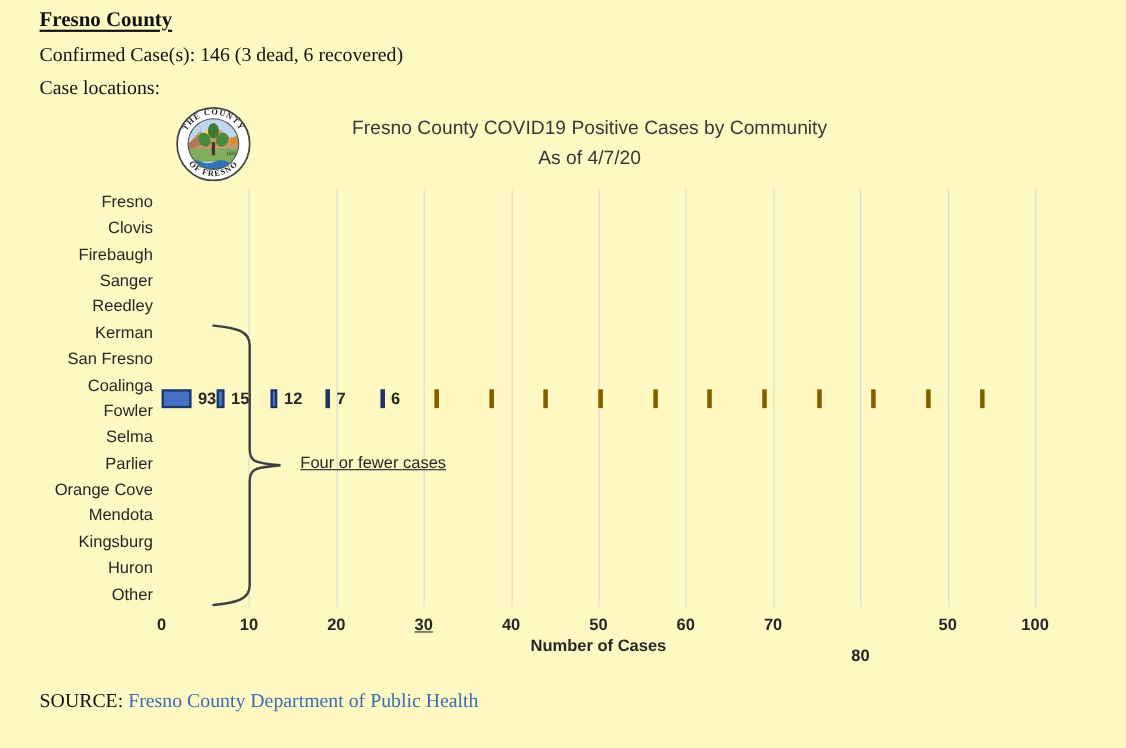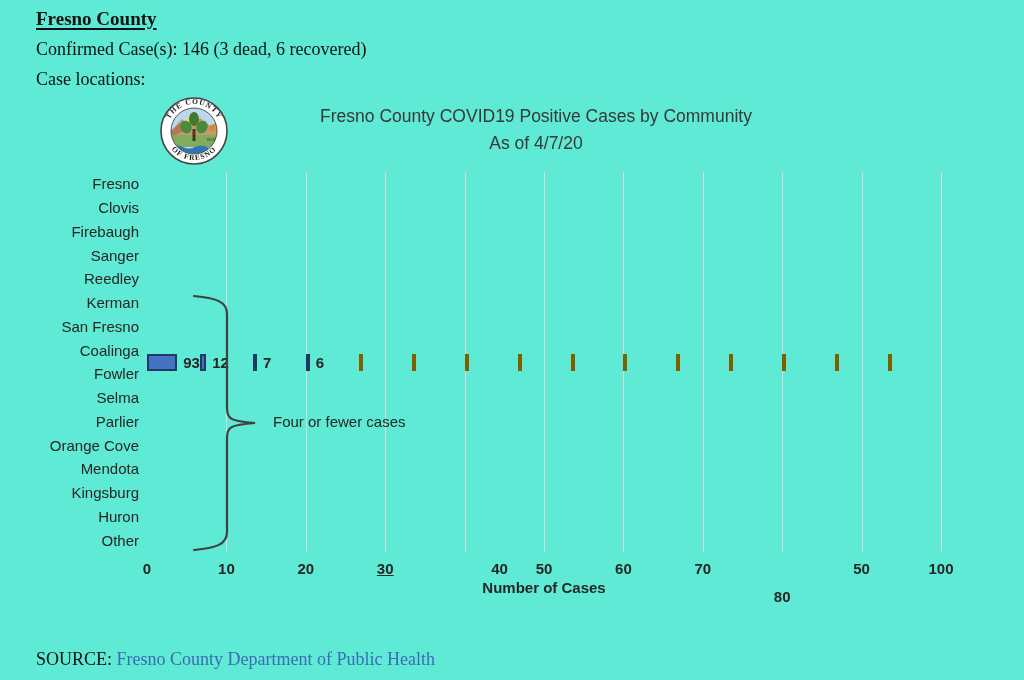--- a/index.html
+++ b/index.html
@@ -1,27 +1,27 @@
 <!DOCTYPE html>
 <html><head>
 <meta charset="utf-8">
 <style>
   html,body{margin:0;padding:0;background:#ffffff;}
   .page{
-    position:relative;width:1024px;height:680px;background:#5eead4;overflow:hidden;
+    position:relative;width:1024px;height:680px;background:#fef9c3;overflow:hidden;
     font-family:"Liberation Serif", serif;color:#111;
   }
   
   .doc-heading{
     position:absolute;left:36px;top:8px;font-size:19px;font-weight:700;
     text-decoration:underline;text-decoration-thickness:2px;text-underline-offset:3px;
   }
   .doc-line1{position:absolute;left:36px;top:39px;font-size:18px;}
   .doc-line2{position:absolute;left:36px;top:69px;font-size:18px;}
-  .source-line{position:absolute;left:36px;top:627px;font-size:18px;margin-top:22px;}
+  .source-line{position:absolute;left:36px;top:627px;font-size:18px;}
   .source-link{color:#3B6CB4;cursor:pointer;}
   
   .chart{
     position:absolute;left:36px;top:95px;width:952px;height:520px;
     font-family:"Liberation Sans", sans-serif;color:#262626;
   }
   .chart-logo{position:absolute;left:124px;top:2px;width:68px;height:68px;}
   .chart-title{
     position:absolute;left:180px;top:8px;width:640px;text-align:center;
     font-size:17.5px;line-height:27px;color:#383838;
@@ -37,21 +37,21 @@
   }
   .bars-area{position:absolute;left:111px;top:0;width:794px;height:380px;}
   .gridline{position:absolute;top:0;width:1px;height:380px;background:#D9D9D9;}
   .rows{position:absolute;left:0;top:0;width:794px;height:380px;display:flex;flex-direction:row;}
   .bar-row{flex:1 1 0;display:flex;align-items:center;}
   .bar{height:17px;box-sizing:border-box;border-style:solid;border-width:2px;}
   .val-label{font-size:15px;font-weight:600;margin-left:6px;}
   .brace-svg{position:absolute;left:44px;top:120px;pointer-events:none;}
   .annotation{
     position:absolute;left:126px;top:249px;transform:translateY(-50%);
-    font-size:15px;color:#262626;white-space:nowrap;
+    font-size:15px;color:#262626;white-space:nowrap;text-decoration:underline;
   }
   .x-ticks{position:absolute;left:111px;top:465px;width:794px;height:20px;}
   .x-tick{
     position:absolute;transform:translateX(-50%);font-size:15px;font-weight:700;color:#262626;
   }
   .x-axis-title{
     position:absolute;left:111px;top:484px;width:794px;text-align:center;
     font-size:15px;font-weight:600;color:#262626;
   }
 </style>
@@ -135,20 +135,24 @@
             <div class="gridline" style="left: 80%; background: rgb(217, 217, 217);"></div>
             <div class="gridline" style="left: 90%; background: rgb(217, 217, 217);"></div>
             <div class="gridline" style="left: 100%; background: rgb(217, 217, 217);"></div>
           </div>
         <div class="rows">
             <div class="bar-row">
               <div class="bar" style="width: 93%; background: rgb(68, 114, 196); border-color: rgb(31, 56, 100);"></div>
               <span class="val-label">93</span>
             </div>
             <div class="bar-row">
+              <div class="bar" style="width: 15%; background: rgb(68, 114, 196); border-color: rgb(31, 56, 100);"></div>
+              <span class="val-label">15</span>
+            </div>
+            <div class="bar-row">
               <div class="bar" style="width: 12%; background: rgb(68, 114, 196); border-color: rgb(31, 56, 100);"></div>
               <span class="val-label">12</span>
             </div>
             <div class="bar-row">
               <div class="bar" style="width: 7%; background: rgb(68, 114, 196); border-color: rgb(31, 56, 100);"></div>
               <span class="val-label">7</span>
             </div>
             <div class="bar-row">
               <div class="bar" style="width: 6%; background: rgb(68, 114, 196); border-color: rgb(31, 56, 100);"></div>
               <span class="val-label">6</span>
@@ -193,21 +197,21 @@
         </svg>
         <span class="annotation">Four or fewer cases</span>
       </div>
     </div>
 
     <div class="x-ticks">
         <span class="x-tick" style="left: 0%;">0</span>
         <span class="x-tick" style="left: 10%;">10</span>
         <span class="x-tick" style="left: 20%;">20</span>
         <span class="x-tick" style="left: 30%; text-decoration: underline;">30</span>
-        <span class="x-tick" style="left: 40%; margin-left: 35px;">40</span>
+        <span class="x-tick" style="left: 40%;">40</span>
         <span class="x-tick" style="left: 50%;">50</span>
         <span class="x-tick" style="left: 60%;">60</span>
         <span class="x-tick" style="left: 70%;">70</span>
         <span class="x-tick" style="left: 80%; margin-top: 28px;">80</span>
         <span class="x-tick" style="left: 90%;">50</span>
         <span class="x-tick" style="left: 100%;">100</span>
       </div>
     <div class="x-axis-title">Number of Cases</div>
   </div>
 

